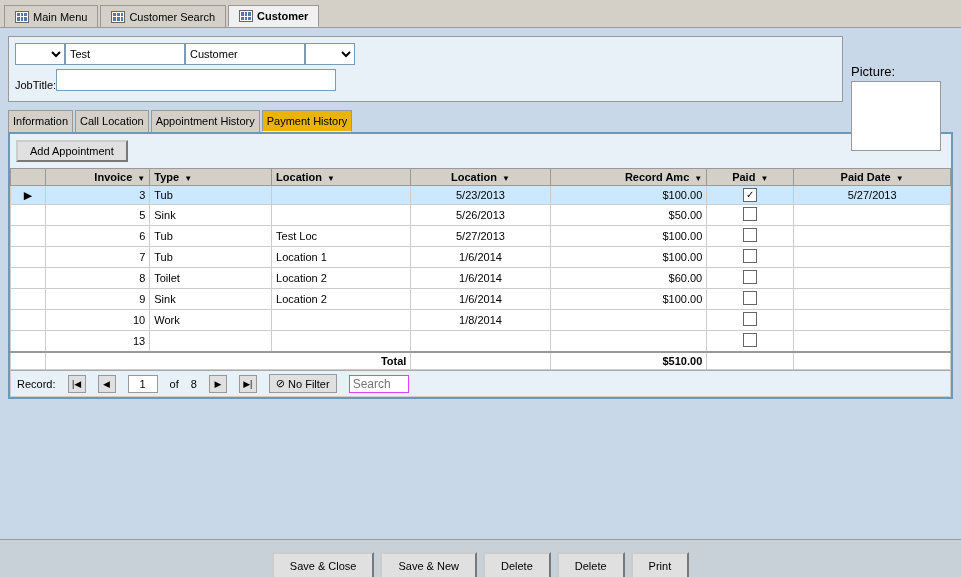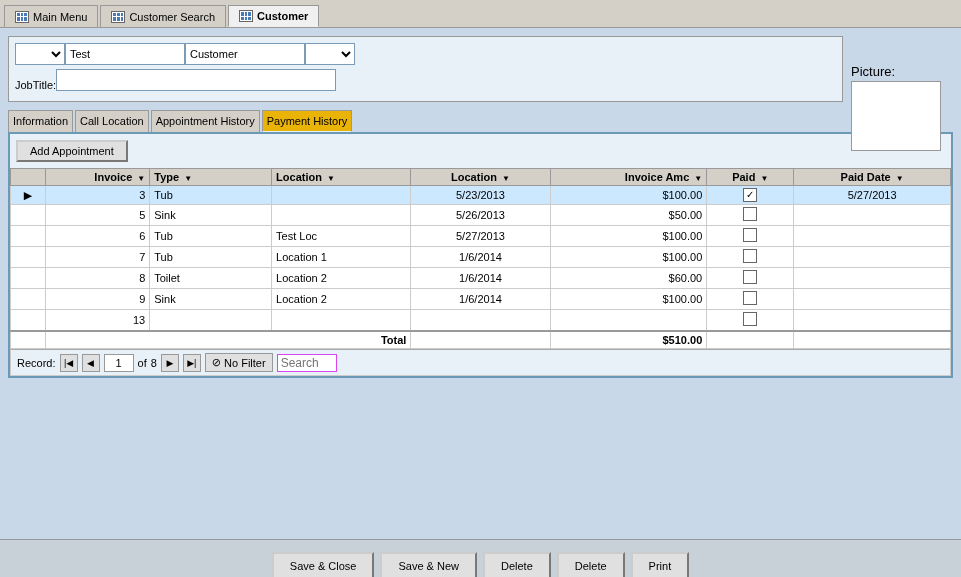--- a/index.html
+++ b/index.html
@@ -49,21 +49,21 @@
     .col-invoiceamt { width: 90px; text-align: right; }
     .col-paid { width: 50px; text-align: center; }
     .col-paiddate { width: 90px; text-align: center; }
     .checkbox-cell { width: 14px; height: 14px; border: 1px solid #666; background: #fff; display: inline-block; text-align: center; line-height: 12px; font-size: 10px; }
     .row-indicator { width: 20px; text-align: center; }
 
     
     .total-row td { font-weight: bold; border-top: 2px solid #999; }
 
     
-    .nav-bar { background: #e8f0f8; border: 1px solid #ccc; padding: 3px 6px; display: flex; align-items: center; gap: 4px; font-size: 11px; border-top: 1px solid #aaa; }
+    .nav-bar { background: #e8f0f8; border: 1px solid #ccc; padding: 3px 6px; display: flex; align-items: center; gap: 12px; font-size: 11px; border-top: 1px solid #aaa; }
     .nav-bar span { font-size: 11px; }
     .nav-btn { width: 18px; height: 18px; border: 1px solid #999; background: #e0e0e0; cursor: pointer; display: flex; align-items: center; justify-content: center; font-size: 9px; }
     .nav-input { width: 30px; height: 18px; border: 1px solid #999; text-align: center; font-size: 11px; }
     .filter-btn { display: flex; align-items: center; gap: 3px; padding: 2px 6px; border: 1px solid #999; background: #e0e0e0; cursor: pointer; font-size: 11px; }
     .search-input { height: 18px; width: 60px; border: 1px solid #d946ef; font-size: 12px; padding: 1px 3px; }
 
     
     .bottom-bar { background: #c8d0d8; border-top: 1px solid #999; height: 52px; display: flex; align-items: center; justify-content: center; gap: 6px; padding: 0 10px; }
     .bottom-btn { padding: 4px 16px; background: #e0e0e0; border: 2px outset #ccc; font-size: 11px; cursor: pointer; height: 28px; }
 
@@ -164,21 +164,21 @@
             </th>
             <th class="col-location">
               <span>Location</span>
               <span class="sort-arrow">▼</span>
             </th>
             <th class="col-starttime">
               <span>Location</span>
               <span class="sort-arrow">▼</span>
             </th>
             <th class="col-invoiceamt">
-              <span>Invoice Amc</span>
+              <span>Record Amc</span>
               <span class="sort-arrow">▼</span>
             </th>
             <th class="col-paid">
               <span>Paid</span>
               <span class="sort-arrow">▼</span>
             </th>
             <th class="col-paiddate">
               <span>Paid Date</span>
               <span class="sort-arrow">▼</span>
             </th>
@@ -236,20 +236,30 @@
     <td class="col-paid"><div class="checkbox-cell"></div></td>
     <td class="col-paiddate"></td>
   </tr>
             <tr>
     <td class="row-indicator"></td>
     <td class="col-invoice">9</td>
     <td class="col-type">Sink</td>
     <td class="col-location">Location 2</td>
     <td class="col-starttime">1/6/2014</td>
     <td class="col-invoiceamt">$100.00</td>
+    <td class="col-paid"><div class="checkbox-cell"></div></td>
+    <td class="col-paiddate"></td>
+  </tr>
+            <tr>
+    <td class="row-indicator"></td>
+    <td class="col-invoice">10</td>
+    <td class="col-type">Work</td>
+    <td class="col-location"></td>
+    <td class="col-starttime">1/8/2014</td>
+    <td class="col-invoiceamt"></td>
     <td class="col-paid"><div class="checkbox-cell"></div></td>
     <td class="col-paiddate"></td>
   </tr>
             <tr>
     <td class="row-indicator"></td>
     <td class="col-invoice">13</td>
     <td class="col-type"></td>
     <td class="col-location"></td>
     <td class="col-starttime"></td>
     <td class="col-invoiceamt"></td>

